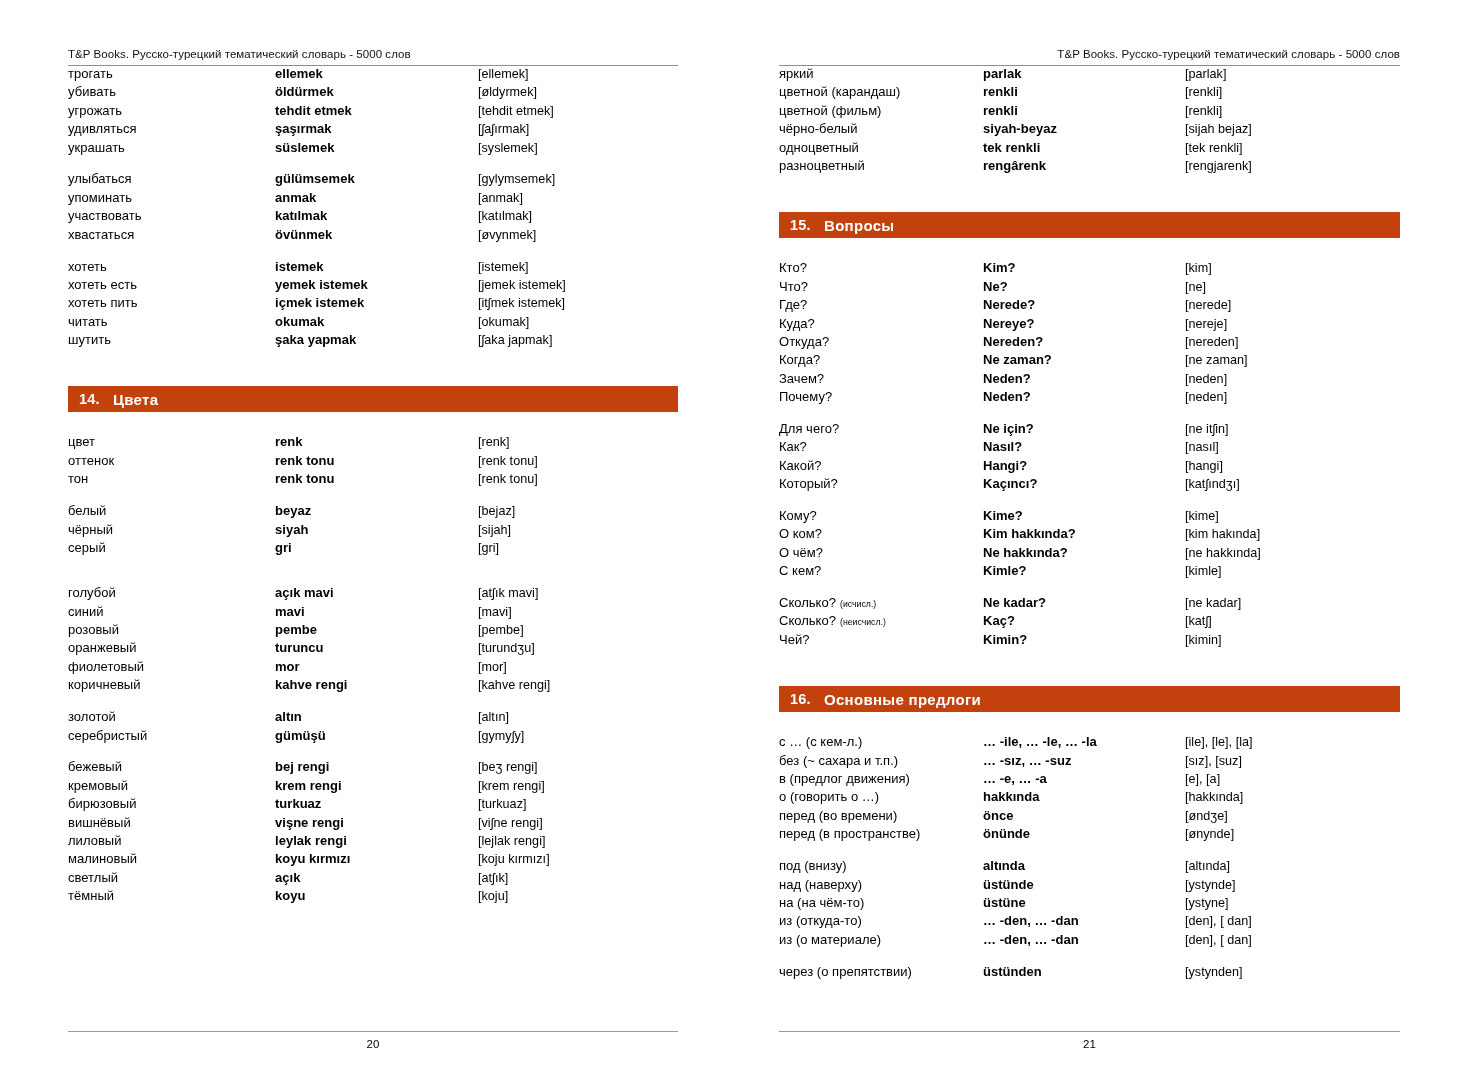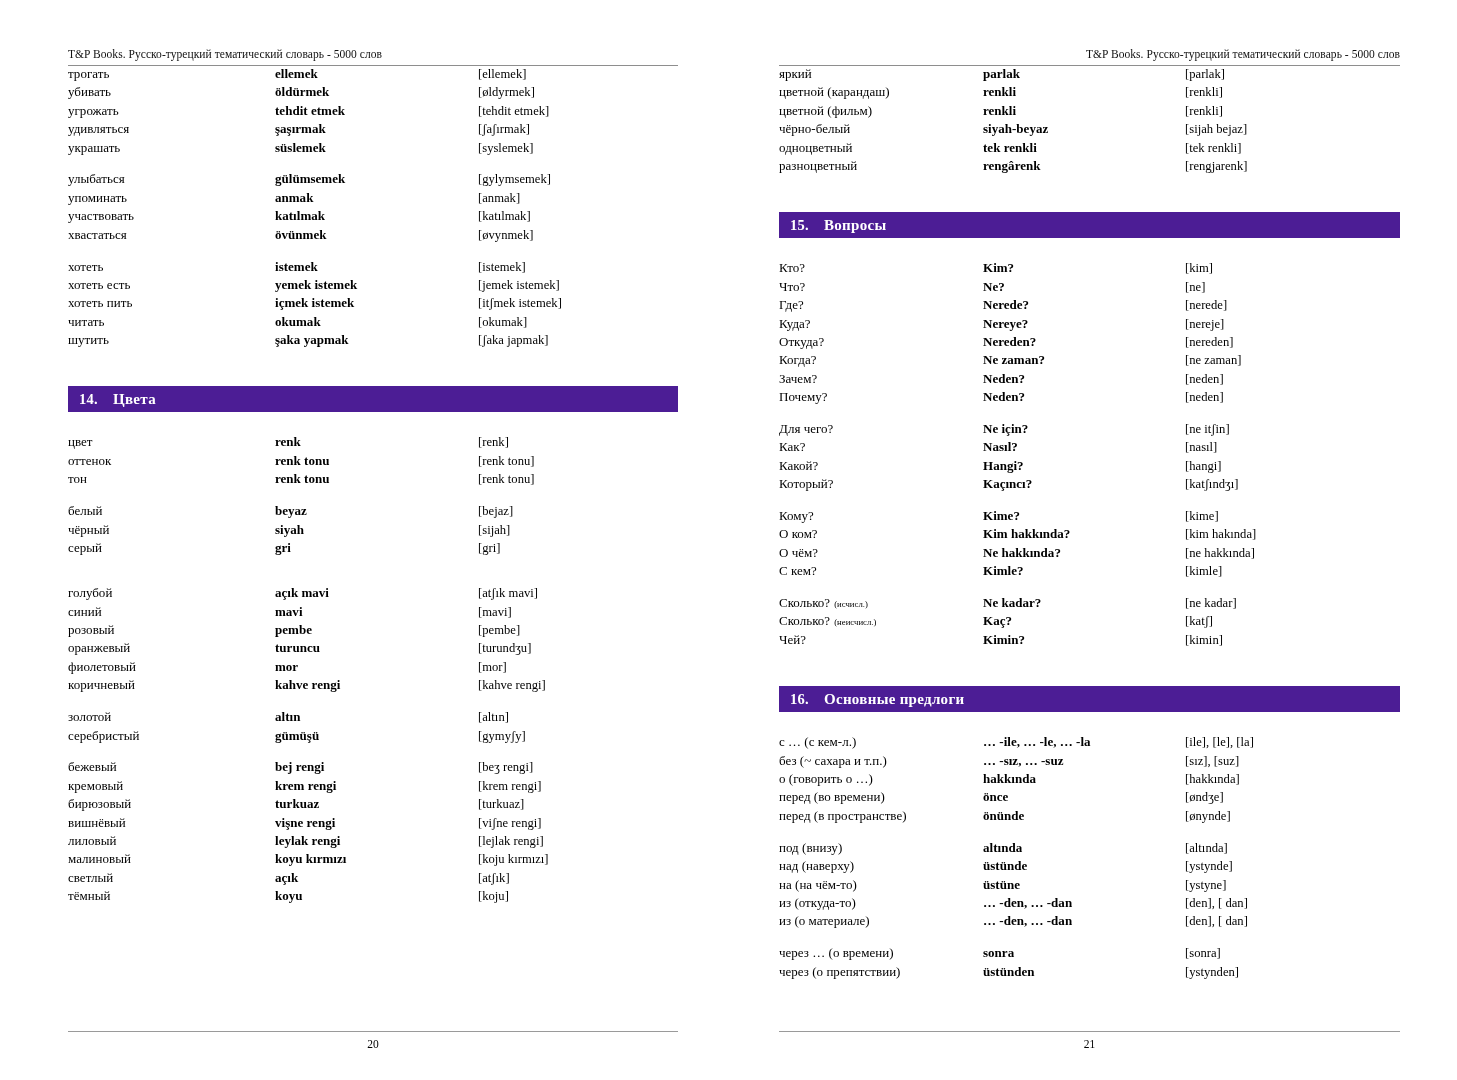--- a/index.html
+++ b/index.html
@@ -14,21 +14,20 @@
     color: #000000;
     overflow: hidden;
     position: relative;
   }
   .spread {
     display: flex;
     width: 1457px;
     height: 1080px;
     box-sizing: border-box;
     padding: 48px 0 0 0;
-    font-family: Liberation Serif, serif;
   }
   .page {
     position: relative;
     box-sizing: border-box;
     height: 1032px;
   }
   .page-left  { width: 728px; padding: 0 50px 0 68px; }
   .page-right { width: 729px; padding: 0 57px 0 51px; }
 
   
@@ -45,21 +44,21 @@
     height: 1px;
     background: #8e8e8e;
     margin-top: 4px;
     margin-bottom: 0;
   }
   .runrule.l { width: 100%; }
   .runrule.r { width: 100%; }
 
   
   .section-bar {
-    background: #4c1d95;
+    background: #c2410c;
     color: #ffffff;
     height: 26px;
     display: flex;
     align-items: center;
     width: 100%;
     box-sizing: border-box;
     padding-left: 11px;
   }
   .section-num {
     font-size: 14.5px;
@@ -521,20 +520,25 @@
             <div class="c-ru"><span>с … (с кем-л.)</span></div>
             <div class="c-tr">… -ile, … -le, … -la</div>
             <div class="c-ph">[ile], [le], [la]</div>
           </div>
           <div class="row">
             <div class="c-ru"><span>без (~ сахара и т.п.)</span></div>
             <div class="c-tr">… -sız, … -suz</div>
             <div class="c-ph">[sız], [suz]</div>
           </div>
           <div class="row">
+            <div class="c-ru"><span>в (предлог движения)</span></div>
+            <div class="c-tr">… -e, … -a</div>
+            <div class="c-ph">[e], [a]</div>
+          </div>
+          <div class="row">
             <div class="c-ru"><span>о (говорить о …)</span></div>
             <div class="c-tr">hakkında</div>
             <div class="c-ph">[hakkında]</div>
           </div>
           <div class="row">
             <div class="c-ru"><span>перед (во времени)</span></div>
             <div class="c-tr">önce</div>
             <div class="c-ph">[øndʒe]</div>
           </div>
           <div class="row">
@@ -566,25 +570,20 @@
             <div class="c-ph">[den], [ dan]</div>
           </div>
           <div class="row">
             <div class="c-ru"><span>из (о материале)</span></div>
             <div class="c-tr">… -den, … -dan</div>
             <div class="c-ph">[den], [ dan]</div>
           </div>
         </div>
         <div class="gap-sm"></div>
         <div class="group">
-          <div class="row">
-            <div class="c-ru"><span>через … (о времени)</span></div>
-            <div class="c-tr">sonra</div>
-            <div class="c-ph">[sonra]</div>
-          </div>
           <div class="row">
             <div class="c-ru"><span>через (о препятствии)</span></div>
             <div class="c-tr">üstünden</div>
             <div class="c-ph">[ystynden]</div>
           </div>
         </div>
       </div>
 
     <div class="footer" style="left:51px; right:57px;">
       <div class="footrule"></div>

